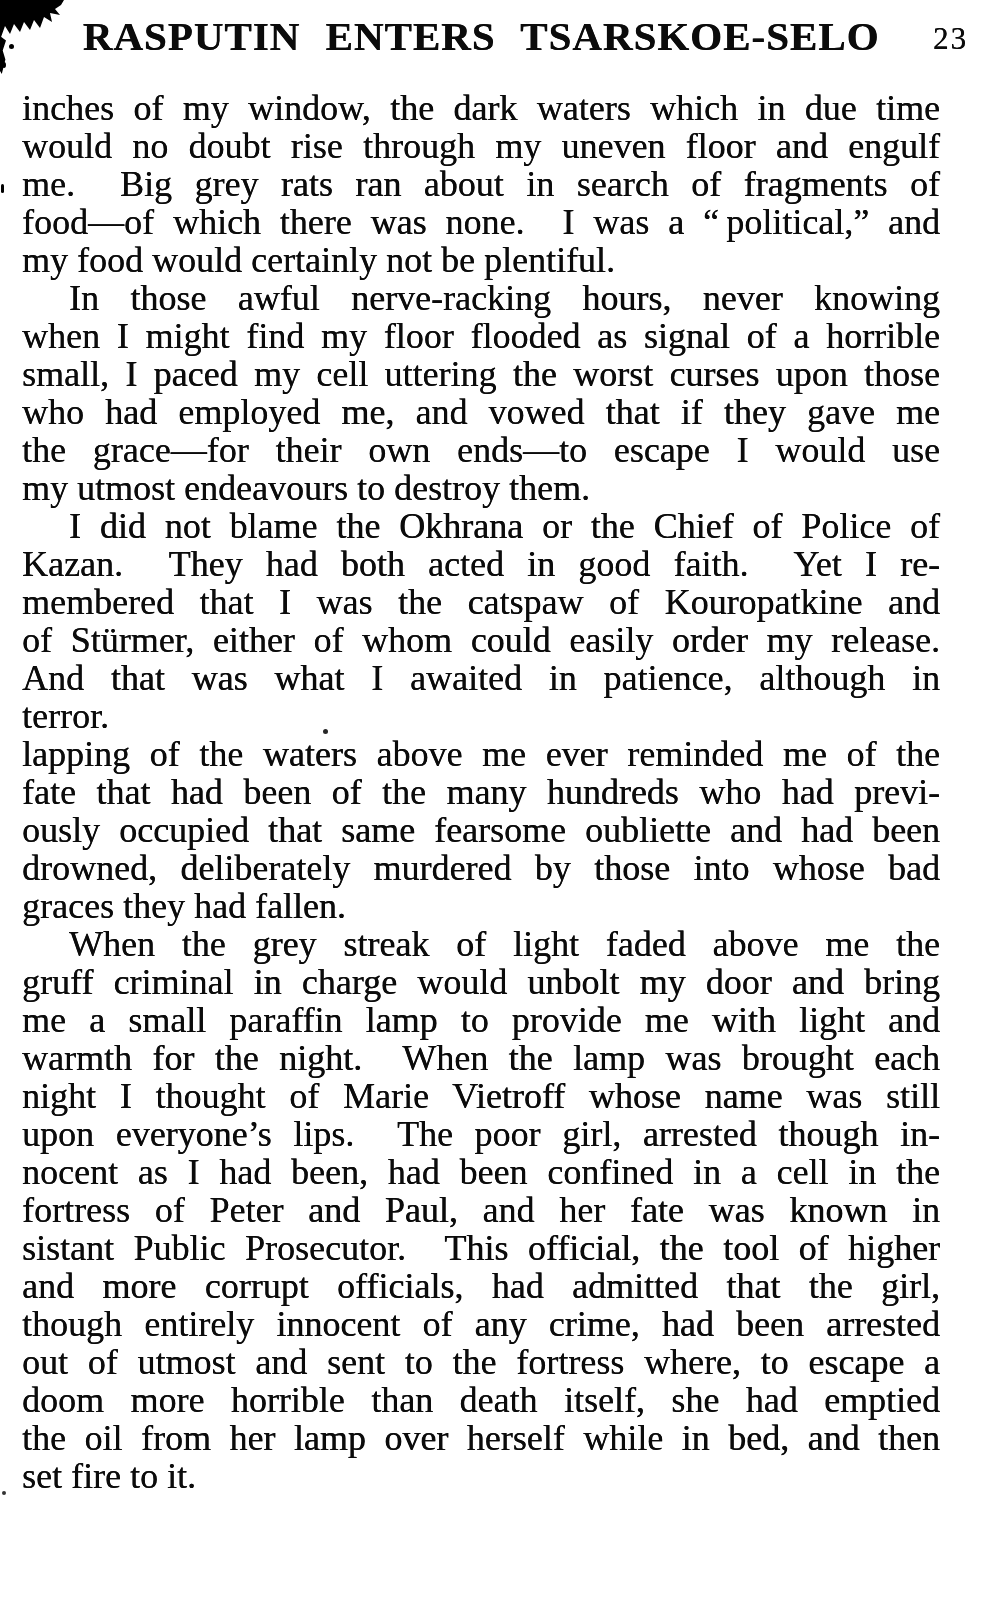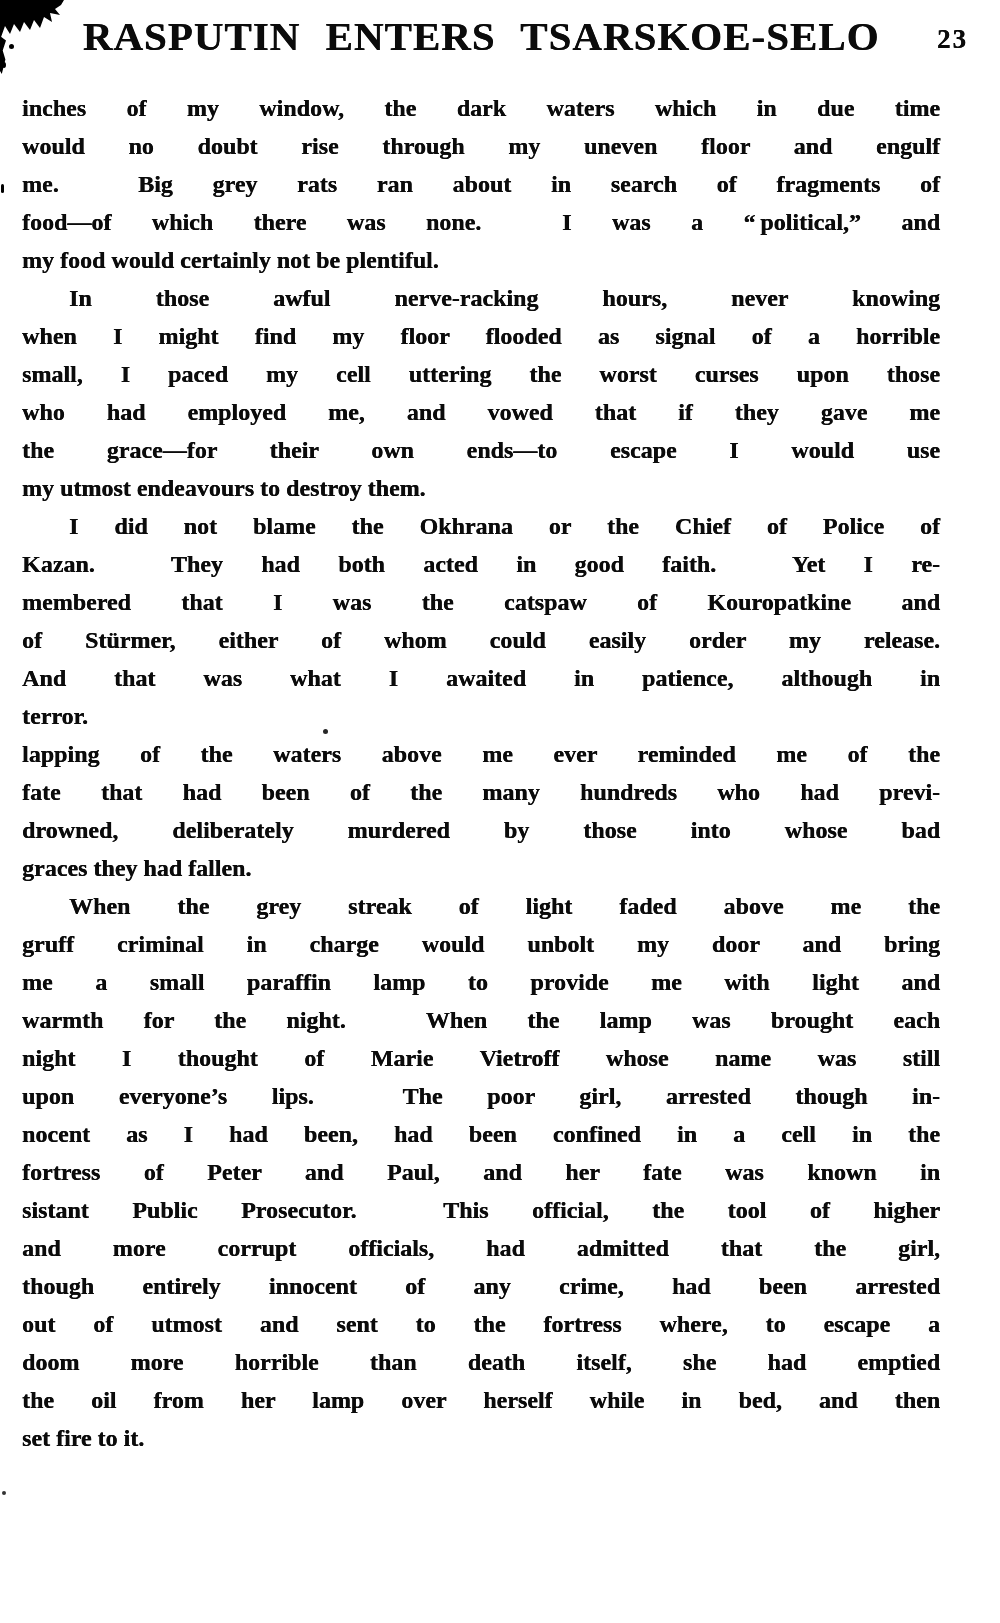--- a/index.html
+++ b/index.html
@@ -48,40 +48,39 @@
     text-align:center;
     font-weight:bold;
     font-size:41px;
     letter-spacing:1px;
     word-spacing:14px;
     text-shadow:0.4px 0 0 currentColor;
   }
   .page-number{
     position:absolute;
     right:-28px;top:3px;
-    font-weight:bold;
-    font-size:27px;
+    font-weight:normal;
+    font-size:31px;
     letter-spacing:2px;
     text-shadow:0.3px 0 0 currentColor;
     margin-left:40px;
   }
   
   .page-body{
     margin-top:27px;
   }
   .para{margin:0;}
   .line{
     height:38px;
     line-height:38px;
-    font-size:24px;
+    font-size:36px;
     text-align:justify;
     text-align-last:justify;
     text-shadow:0.35px 0.2px 0 currentColor;
     white-space:normal;
-    font-weight:bold;
   }
   .line.last{
     text-align-last:left;
   }
   .line.indent{
     text-indent:47px;
   }
 </style>
 </head>
 <body>
@@ -121,20 +120,21 @@
         <div class="line indent">I did not blame the Okhrana or the Chief of Police of</div>
         <div class="line">Kazan.&nbsp; They had both acted in good faith.&nbsp; Yet I re-</div>
         <div class="line">membered that I was the catspaw of Kouropatkine and</div>
         <div class="line">of Stürmer, either of whom could easily order my release.</div>
         <div class="line">And that was what I awaited in patience, although in</div>
         <div class="line last">terror.</div>
       </div>
       <div class="para">
         <div class="line">lapping of the waters above me ever reminded me of the</div>
         <div class="line">fate that had been of the many hundreds who had previ-</div>
+        <div class="line">ously occupied that same fearsome oubliette and had been</div>
         <div class="line">drowned, deliberately murdered by those into whose bad</div>
         <div class="line last">graces they had fallen.</div>
       </div>
       <div class="para">
         <div class="line indent">When the grey streak of light faded above me the</div>
         <div class="line">gruff criminal in charge would unbolt my door and bring</div>
         <div class="line">me a small paraffin lamp to provide me with light and</div>
         <div class="line">warmth for the night.&nbsp; When the lamp was brought each</div>
         <div class="line">night I thought of Marie Vietroff whose name was still</div>
         <div class="line">upon everyone’s lips.&nbsp; The poor girl, arrested though in-</div>

